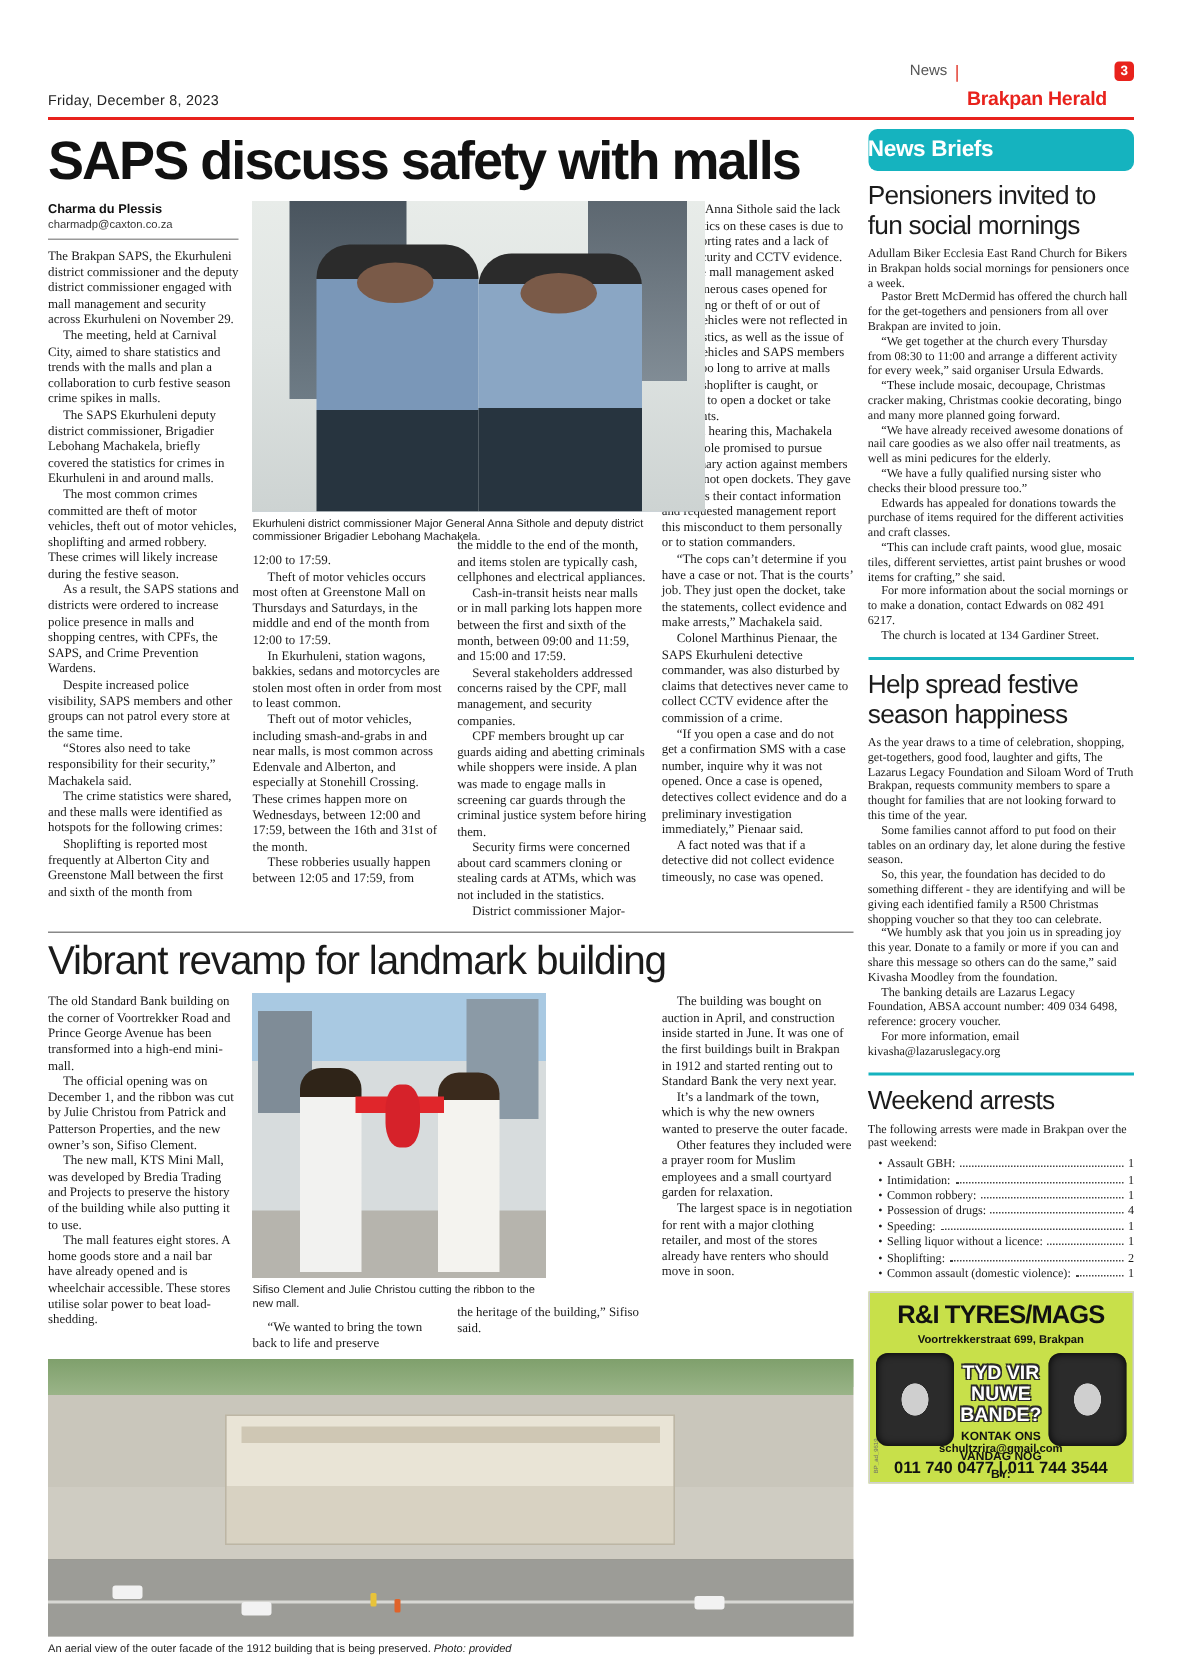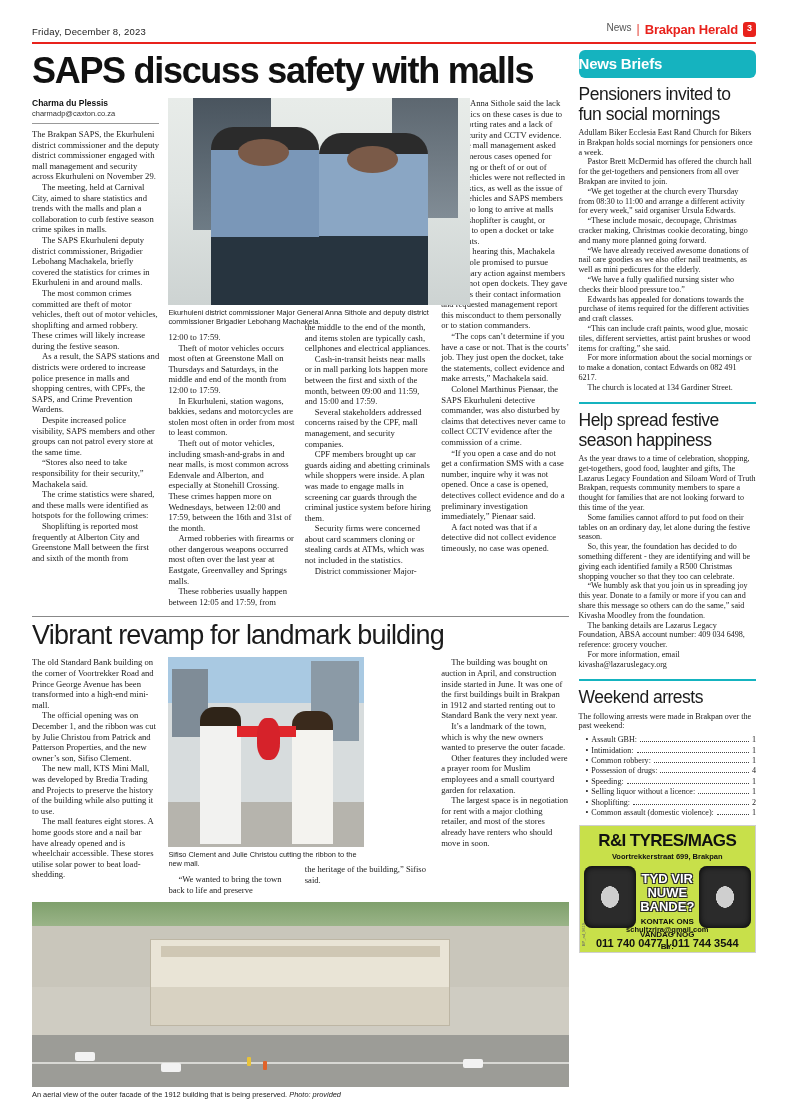--- a/index.html
+++ b/index.html
@@ -9,24 +9,24 @@
     background:#ffffff;
     font-family:"Liberation Serif", serif;
     color:#1a1a1a;
     overflow:hidden;
   }
   .page { position:relative; width:786px; height:1113px; padding:22px 30px 10px 32px; }
 
   
   .masthead { display:flex; align-items:flex-end; justify-content:space-between; padding-bottom:3px; }
   .mast-date { font-family:"Liberation Sans", sans-serif; font-size:9.5px; color:#222; letter-spacing:.2px; }
-  .mast-right { display:flex; gap:5px; font-family:"Liberation Sans", sans-serif; }
+  .mast-right { display:flex; align-items:center; gap:5px; font-family:"Liberation Sans", sans-serif; }
   .mast-news { font-size:10px; color:#555; }
   .mast-sep { color:#e23b2e; font-size:12px; }
-  .mast-title { font-size:13px; font-weight:bold; color:#e8221c; letter-spacing:-.2px; }
+  .mast-title { font-size:13px; font-weight:bold; color:#e8221c; letter-spacing:-.2px;margin-top:36px; }
   .mast-page { background:#e8221c; color:#fff; font-size:9px; font-weight:bold;
                border-radius:3px; padding:1px 4px; line-height:11px; display:inline-block; }
   .mast-rule { height:2px; background:#e8221c; margin-top:2px; }
 
   
   .body-wrap { display:flex; gap:10px; margin-top:6px; }
   .left-zone { width:538px; }
   .right-zone { width:178px; }
 
   
@@ -207,21 +207,20 @@
                 <div class="f1"></div>
                   <div class="f2"></div>
               </div>
               <div class="cap">Ekurhuleni district commissioner Major General Anna Sithole and deputy district commissioner Brigadier Lebohang Machakela.</div>
             </div>
             <div style="height:6px"></div>
             <p class="body">12:00 to 17:59.</p>
             <p class="body">Theft of motor vehicles occurs most often at Greenstone Mall on Thursdays and Saturdays, in the middle and end of the month from 12:00 to 17:59.</p>
             <p class="body">In Ekurhuleni, station wagons, bakkies, sedans and motorcycles are stolen most often in order from most to least common.</p>
             <p class="body">Theft out of motor vehicles, including smash-and-grabs in and near malls, is most common across Edenvale and Alberton, and especially at Stonehill Crossing. These crimes happen more on Wednesdays, between 12:00 and 17:59, between the 16th and 31st of the month.</p>
-            <p class="body">Armed robberies with firearms or other dangerous weapons occurred most often over the last year at Eastgate, Greenvalley and Springs malls.</p>
             <p class="body">These robberies usually happen between 12:05 and 17:59, from</p>
           </div>
 
           <div class="col">
             <div style="height:224px"></div>
             <p class="body">the middle to the end of the month, and items stolen are typically cash, cellphones and electrical appliances.</p>
             <p class="body">Cash-in-transit heists near malls or in mall parking lots happen more between the first and sixth of the month, between 09:00 and 11:59, and 15:00 and 17:59.</p>
             <p class="body">Several stakeholders addressed concerns raised by the CPF, mall management, and security companies.</p>
             <p class="body">CPF members brought up car guards aiding and abetting criminals while shoppers were inside. A plan was made to engage malls in screening car guards through the criminal justice system before hiring them.</p>
             <p class="body">Security firms were concerned about card scammers cloning or stealing cards at ATMs, which was not included in the statistics.</p>

